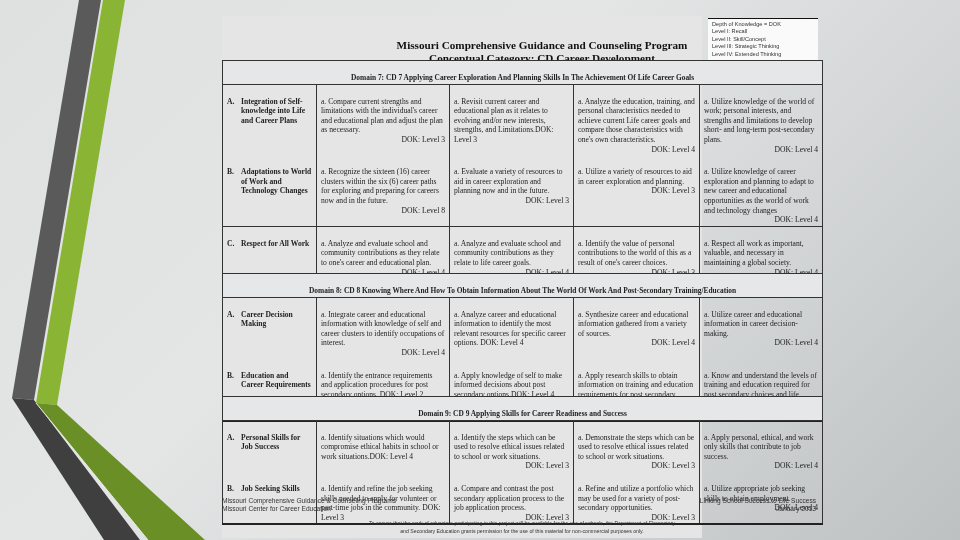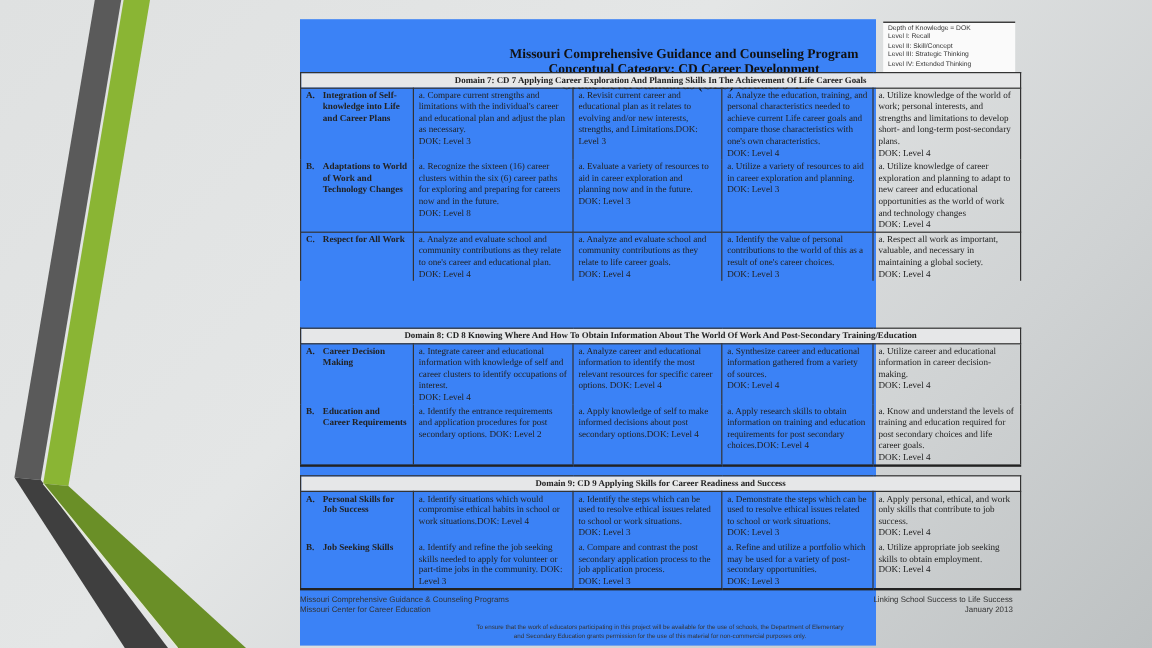--- a/index.html
+++ b/index.html
@@ -5,22 +5,21 @@
   html, body { margin: 0; padding: 0; }
   body {
     width: 960px; height: 540px; overflow: hidden; position: relative;
     background: linear-gradient(135deg, #dfe1e1 0%, #e4e6e6 40%, #cfd2d3 75%, #bdc1c2 100%);
     font-family: "Liberation Serif", serif;
     color: #222;
   }
   .deco { position: absolute; left: 0; top: 0; width: 220px; height: 540px; }
   .doc {
     position: absolute; left: 222px; top: 16px; width: 480px; height: 522px;
-    background: #3b82f6;
-    margin-left: 28px;
+    background: #e5e5e5;
   }
   .doc-head {
     position: absolute; left: 178px; top: 18px; width: 420px;
     text-align: left;
   }
   .doc-title {
     position: absolute; left: 0; top: 5px; width: 460px; text-align: center;
     font-weight: bold; font-size: 11.2px; line-height: 13px; color: #111;
   }
   .dok-box {
@@ -28,31 +27,31 @@
     background: #fafafa; border-top: 1px solid #111;
     font-family: "Liberation Sans", sans-serif; font-size: 5.6px; line-height: 7.4px; padding: 2px 0 0 4px; box-sizing: border-box;
     color: #333;
   }
   table.grid {
     position: absolute; left: 0; width: 600px; border-collapse: collapse; table-layout: fixed;
     font-size: 7.6px; line-height: 9.6px; color: #222;
   }
   table.grid td {
     border-left: 1px solid #333; border-right: 1px solid #333; vertical-align: top;
-    padding: 1px 4px 1px 4px;
+    padding: 12px 4px 1px 4px;
   }
   table.grid td.cl { font-weight: bold; }
   .domain-row td {
     border: 1px solid #333; text-align: center; font-weight: bold; font-size: 7.4px; padding: 4px 0;
     background: #e6e7e8;
   }
   .hdr-row td { text-align: center; font-weight: bold; padding: 4px 0 5px 0; border-bottom: 1px solid #333; }
   .row-sep td { border-bottom: 1px solid #333; }
   .last td { border-bottom: 2px solid #222; }
-  .dok { display: block; text-align: left; }
+  .dok { display: block; text-align: right; }
   .lbl { display: inline-block; width: 14px; }
   .cl-wrap { display: flex; }
   .cl-text { flex: 1; }
   .footer {
     position: absolute; left: 0; top: 481px; width: 600px; font-family: "Liberation Sans", sans-serif;
     font-size: 6.6px; line-height: 8px; color: #333;
   }
   .f-left { position: absolute; left: 0; top: 0; }
   .f-right { position: absolute; right: 6px; top: 0; text-align: right; }
   .f-note { position: absolute; left: 0; top: 22px; width: 600px; text-align: center; font-size: 5.2px; line-height: 8px; }

